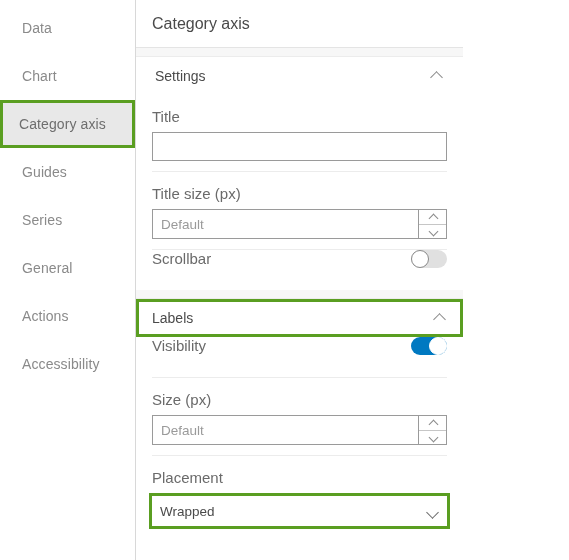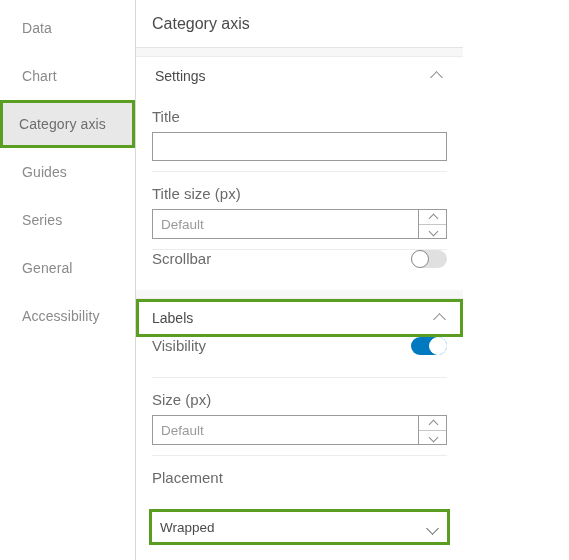--- a/index.html
+++ b/index.html
@@ -239,21 +239,21 @@
     background: #ffffff;
     display: flex;
     align-items: center;
     padding: 0 8px;
     font-size: 13.5px;
     color: #4a4a4a;
   }
   .select-outline {
     border: 3px solid #5a9e21;
     padding: 0;
-    margin: 16px -3px;
+    margin: 0 -3px;
   }
   .select-outline .select-wrap {
     border: none;
   }
   .select-chev {
     position: absolute;
     right: 10px;
     top: 50%;
     margin-top: -3px;
     width: 9px;
@@ -282,20 +282,23 @@
     <div class="side-item">
       <span>Guides</span>
     </div>
     <div class="side-item">
       <span>Series</span>
     </div>
     <div class="side-item">
       <span>General</span>
     </div>
     <div class="side-item">
+      <span>Actions</span>
+    </div>
+    <div class="side-item">
       <span>Accessibility</span>
     </div>
   </nav>
 
   <section class="panel">
 
     <div class="panel-header">
       <span>Category axis</span>
     </div>
 

